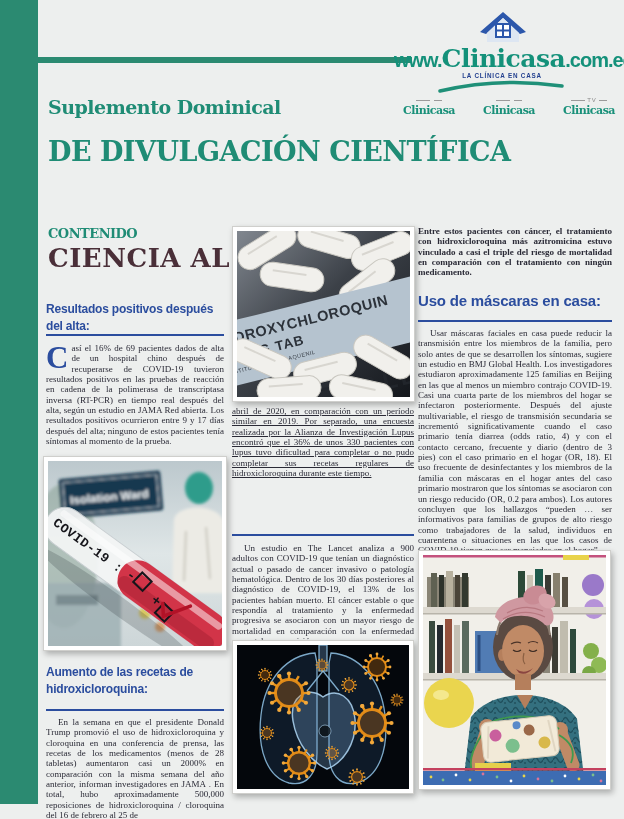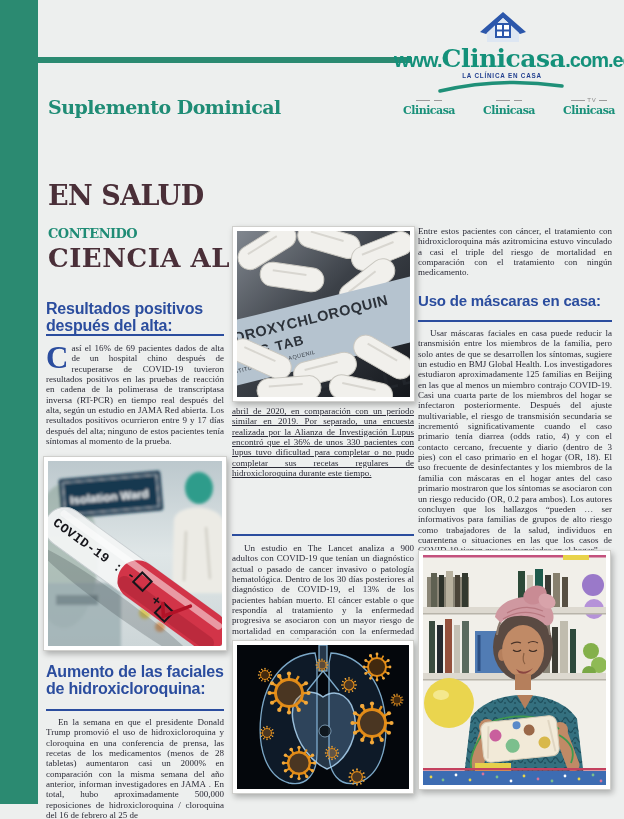--- a/index.html
+++ b/index.html
@@ -31,21 +31,21 @@
   
   .mast{left:48px;font-family:"DejaVu Serif",serif;font-weight:bold;color:#1f8c75;letter-spacing:-.5px;}
   #mast-kicker{top:96px;font-size:19px;}
   #mast-title{top:136px;font-size:27px;}
   #mast-subtitle{top:180px;font-size:27px;color:#4a2f38;}
   #mast-contents{top:226px;font-size:13px;}
   #mast-section{top:243px;font-size:26px;color:#4a2f38;letter-spacing:.5px;}
 
   
   .colhead{font-family:"Liberation Sans",sans-serif;font-weight:bold;color:#2b4d9e;
-           font-size:16px;line-height:16.5px;letter-spacing:-.2px;}
+           font-size:12px;line-height:16.5px;letter-spacing:-.2px;}
   .rule{height:2px;background:#2b4d9e;}
   .body-text{font-family:"Liberation Serif",serif;font-size:9px;line-height:10.35px;
              color:#2a2a36;text-align:justify;}
   .indent{text-indent:12px;}
   .dropcap{float:left;font-family:"Liberation Serif",serif;font-weight:bold;color:#2b4d9e;
            font-size:31px;line-height:26px;padding:2px 3px 0 0;}
 
   
   .figure{position:absolute;background:#fff;padding:4px;border:1px solid #cfcfcc;
           box-shadow:2px 3px 6px rgba(0,0,0,.28);}
@@ -82,21 +82,21 @@
         <div class="stamp-label script">Clinicasa</div>
       </div>
       <div class="stamp">
         <div class="stamp-top">TV</div>
         <div class="stamp-label script">Clinicasa</div>
       </div>
     </div>
   </div>
 
   <div class="abs mast" id="mast-kicker">Suplemento Dominical</div>
-  <div class="abs mast" id="mast-subtitle">EN SALUD</div>
+  <div class="abs mast" id="mast-title">DE DIVULGACIÓN CIENTÍFICA</div>
   <div class="abs mast" id="mast-contents">CONTENIDO</div>
   <div class="abs mast" id="mast-section">CIENCIA AL DÍA</div>
 
   <div class="abs colhead" style="left:46px;top:301px;width:178px;">Resultados positivos después del alta:</div>
   <div class="abs rule" style="left:46px;top:334px;width:178px;"></div>
   <div class="abs body-text" style="left:46px;top:343px;width:178px;">
     <span class="dropcap">C</span><span>así el 16% de 69 pacientes dados de alta de un hospital chino después de recuperarse de COVID-19 tuvieron resultados positivos en las pruebas de reacción en cadena de la polimerasa de transcriptasa inversa (RT-PCR) en tiempo real después del alta, según un estudio en JAMA Red abierta. Los resultados positivos ocurrieron entre 9 y 17 días después del alta; ninguno de estos pacientes tenía síntomas al momento de la prueba.</span>
   </div>
 
   <div class="figure" style="left:43px;top:456px;">
@@ -137,21 +137,21 @@
         <text x="-100" y="5" font-size="13" font-weight="bold" fill="#15151a" font-family="Liberation Mono, monospace" letter-spacing="0.5">COVID-19 :</text>
         <text x="-10" y="4" font-size="14" font-weight="bold" fill="#15151a" font-family="Liberation Mono, monospace">-</text>
         <rect x="0" y="-9" width="13" height="13" fill="none" stroke="#15151a" stroke-width="2" transform="rotate(8)"></rect>
         <text x="25" y="10" font-size="14" font-weight="bold" fill="#15151a" font-family="Liberation Mono, monospace">+</text>
         <rect x="37" y="-2" width="13" height="13" fill="none" stroke="#15151a" stroke-width="2" transform="rotate(8)"></rect>
         <polyline points="36,4 44,14 60,-10" stroke="#b21227" stroke-width="3.5" fill="none" stroke-linecap="round"></polyline>
       </g>
     </svg>
   </div>
 
-  <div class="abs colhead" style="left:46px;top:664px;width:178px;">Aumento de las faciales de hidroxicloroquina:</div>
+  <div class="abs colhead" style="left:46px;top:664px;width:178px;">Aumento de las recetas de hidroxicloroquina:</div>
   <div class="abs rule" style="left:46px;top:709px;width:178px;"></div>
   <div class="abs body-text indent" style="left:46px;top:717px;width:178px;">En la semana en que el presidente Donald Trump promovió el uso de hidroxicloroquina y cloroquina en una conferencia de prensa, las recetas de los medicamentos (menos de 28 tabletas) aumentaron casi un 2000% en comparación con la misma semana del año anterior, informan investigadores en JAMA . En total, hubo aproximadamente 500,000 reposiciones de hidroxicloroquina / cloroquina del 16 de febrero al 25 de</div>
 
   <div class="figure" style="left:232px;top:226px;">
     <svg width="173" height="166" viewBox="0 0 173 166" preserveAspectRatio="none">
       <defs>
         <linearGradient id="pbg" x1="0" y1="0" x2="1" y2="1">
           <stop offset="0" stop-color="#81878f"></stop>
             <stop offset=".45" stop-color="#3c4148"></stop>
             <stop offset="1" stop-color="#14171c"></stop>
@@ -238,21 +238,21 @@
       <use href="#vir" transform="translate(28,30) scale(0.5)"></use>
       <use href="#vir" transform="translate(112,40) scale(0.55)"></use>
       <use href="#vir" transform="translate(95,108) scale(0.5)"></use>
       <use href="#vir" transform="translate(160,55) scale(0.45)"></use>
       <use href="#vir" transform="translate(30,88) scale(0.5)"></use>
       <use href="#vir" transform="translate(120,132) scale(0.6)"></use>
       <use href="#vir" transform="translate(85,20) scale(0.45)"></use>
     </svg>
   </div>
 
-  <div class="abs body-text" style="left:418px;top:226px;width:194px;">Entre estos pacientes con cáncer, el tratamiento con hidroxicloroquina más azitromicina estuvo vinculado a casi el triple del riesgo de mortalidad en comparación con el tratamiento con ningún medicamento.</div>
+  <div class="abs body-text" style="left:418px;top:226px;width:194px;font-weight:bold;">Entre estos pacientes con cáncer, el tratamiento con hidroxicloroquina más azitromicina estuvo vinculado a casi el triple del riesgo de mortalidad en comparación con el tratamiento con ningún medicamento.</div>
   <div class="abs colhead" style="left:418px;top:293px;width:194px;font-size:15px;">Uso de máscaras en casa:</div>
   <div class="abs rule" style="left:418px;top:320px;width:194px;"></div>
   <div class="abs body-text indent" style="left:418px;top:328px;width:194px;">Usar máscaras faciales en casa puede reducir la transmisión entre los miembros de la familia, pero solo antes de que se desarrollen los síntomas, sugiere un estudio en BMJ Global Health. Los investigadores estudiaron aproximadamente 125 familias en Beijing en las que al menos un miembro contrajo COVID-19. Casi una cuarta parte de los miembros del hogar se infectaron posteriormente. Después del ajuste multivariable, el riesgo de transmisión secundaria se incrementó significativamente cuando el caso primario tenía diarrea (odds ratio, 4) y con el contacto cercano, frecuente y diario (dentro de 3 pies) con el caso primario en el hogar (OR, 18). El uso frecuente de desinfectantes y los miembros de la familia con máscaras en el hogar antes del caso primario mostraron que los síntomas se asociaron con un riesgo reducido (OR, 0.2 para ambos). Los autores concluyen que los hallazgos “pueden … ser informativos para familias de grupos de alto riesgo como trabajadores de la salud, individuos en cuarentena o situaciones en las que los casos de COVID-19 tienen que ser manejados en el hogar”.</div>
 
   <div class="figure" style="left:418px;top:550px;">
     <svg width="183" height="230" viewBox="0 0 183 230" preserveAspectRatio="none">
       <defs>
         <pattern id="wpat" width="10" height="10" patternUnits="userSpaceOnUse">
           <path d="M0,5 Q2.5,0 5,5 T10,5" stroke="#1d4a57" stroke-width="1.5" fill="none"></path>
           <circle cx="2" cy="8" r="1" fill="#1d4a57"></circle>

